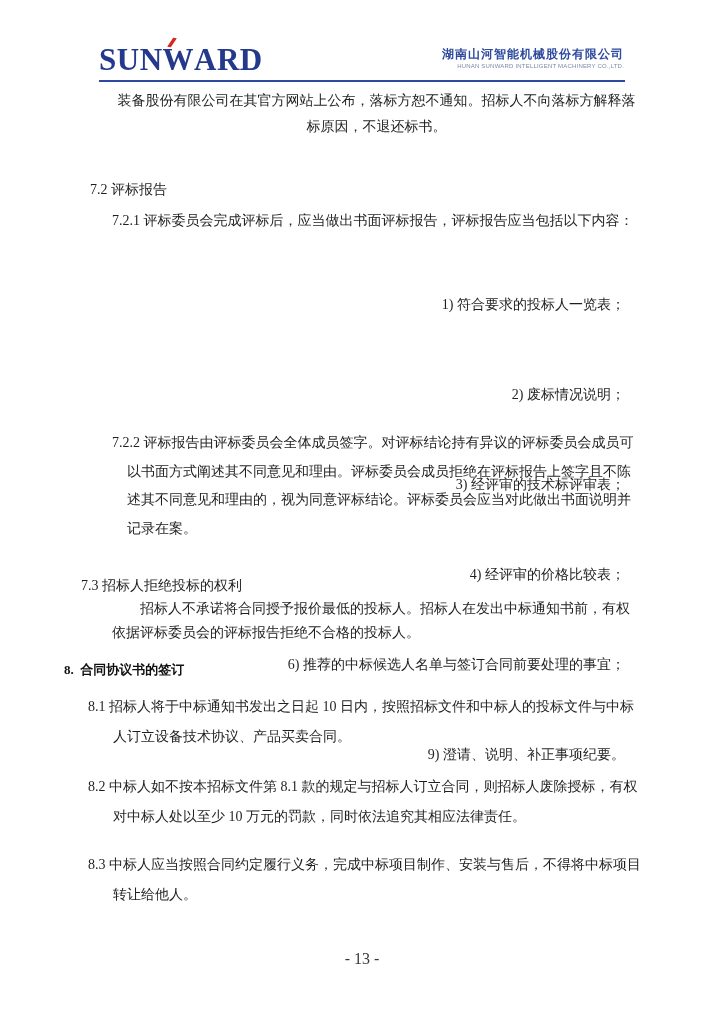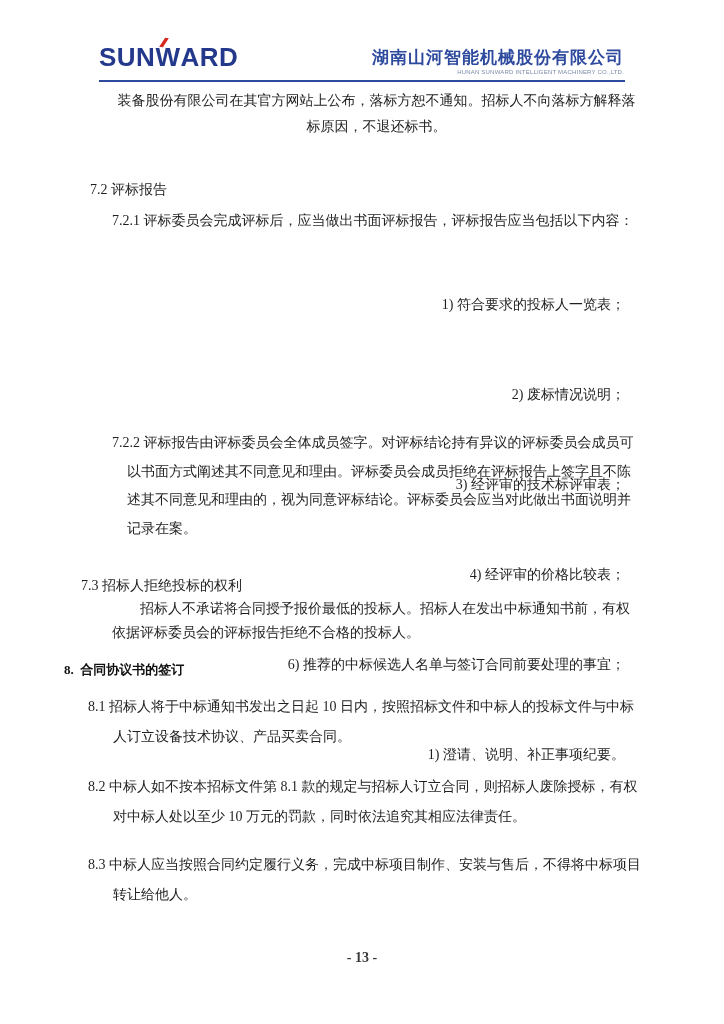--- a/index.html
+++ b/index.html
@@ -12,23 +12,23 @@
     font-family: "Liberation Serif", "DejaVu Serif", serif;
     color: #1f1f1f;
     overflow: hidden;
   }
 
   
   .logo {
     position: absolute;
     left: 99px;
     top: 44px;
-    font-family: Liberation Sans, sans-serif;
+    font-family: Liberation Serif, serif;
     font-weight: 800;
-    font-size: 26px;
+    font-size: 31px;
     letter-spacing: 0.5px;
     color: #24398c;
     line-height: 1;
   }
   .logo .w-wrap { position: relative; display: inline-block; }
   .logo .accent {
     position: absolute;
     top: -6px;
     left: 7px;
     width: 4px;
@@ -38,21 +38,21 @@
   }
   .company {
     position: absolute;
     right: 100px;
     top: 47px;
     text-align: right;
     font-family: "Liberation Sans", "DejaVu Sans", sans-serif;
     line-height: 1.25;
   }
   .company .cn {
-    font-size: 17px;
+    font-size: 12px;
     font-weight: bold;
     letter-spacing: 1px;
     color: #2e4a9e;
   }
   .company .en {
     font-size: 6px;
     letter-spacing: 0.2px;
     color: #7c89a8;
     margin-top: 1px;
   }
@@ -87,23 +87,22 @@
                   padding-left: 25px; text-indent: -25px; line-height: 30px; }
   .c83          { left: 88px;  top: 850px; width: 557px; box-sizing: border-box;
                   padding-left: 25px; text-indent: -25px; line-height: 30px; }
 
   
   .footer {
     position: absolute;
     left: 0; top: 950px;
     width: 724px;
     text-align: center;
-    font-size: 14px;
+    font-size: 16px;
     color: #3a3a3a;
-    font-weight: bold;
   }
 </style>
 </head>
 <body>
 
 <div class="page">
 
   <div class="logo">
     <span>SUN</span><span class="w-wrap"><span>W</span><span class="accent"></span></span><span>ARD</span>
   </div>
@@ -120,21 +119,21 @@
   <div class="blk h72">7.2 评标报告</div>
 
   <div class="blk c721">7.2.1 评标委员会完成评标后，应当做出书面评标报告，评标报告应当包括以下内容：</div>
 
   <div class="blk list">
     <div>1) 符合要求的投标人一览表；</div>
     <div>2) 废标情况说明；</div>
     <div>3) 经评审的技术标评审表；</div>
     <div>4) 经评审的价格比较表；</div>
     <div>6) 推荐的中标候选人名单与签订合同前要处理的事宜；</div>
-    <div>1) 澄请、说明、补正事项纪要。</div>
+    <div>9) 澄请、说明、补正事项纪要。</div>
   </div>
 
   <div class="blk c722">7.2.2 评标报告由评标委员会全体成员签字。对评标结论持有异议的评标委员会成员可以书面方式阐述其不同意见和理由。评标委员会成员拒绝在评标报告上签字且不陈述其不同意见和理由的，视为同意评标结论。评标委员会应当对此做出书面说明并记录在案。</div>
 
   <div class="blk h73">7.3 招标人拒绝投标的权利</div>
 
   <div class="blk p73">招标人不承诺将合同授予报价最低的投标人。招标人在发出中标通知书前，有权依据评标委员会的评标报告拒绝不合格的投标人。</div>
 
   <div class="blk h8">8.  合同协议书的签订</div>
 

